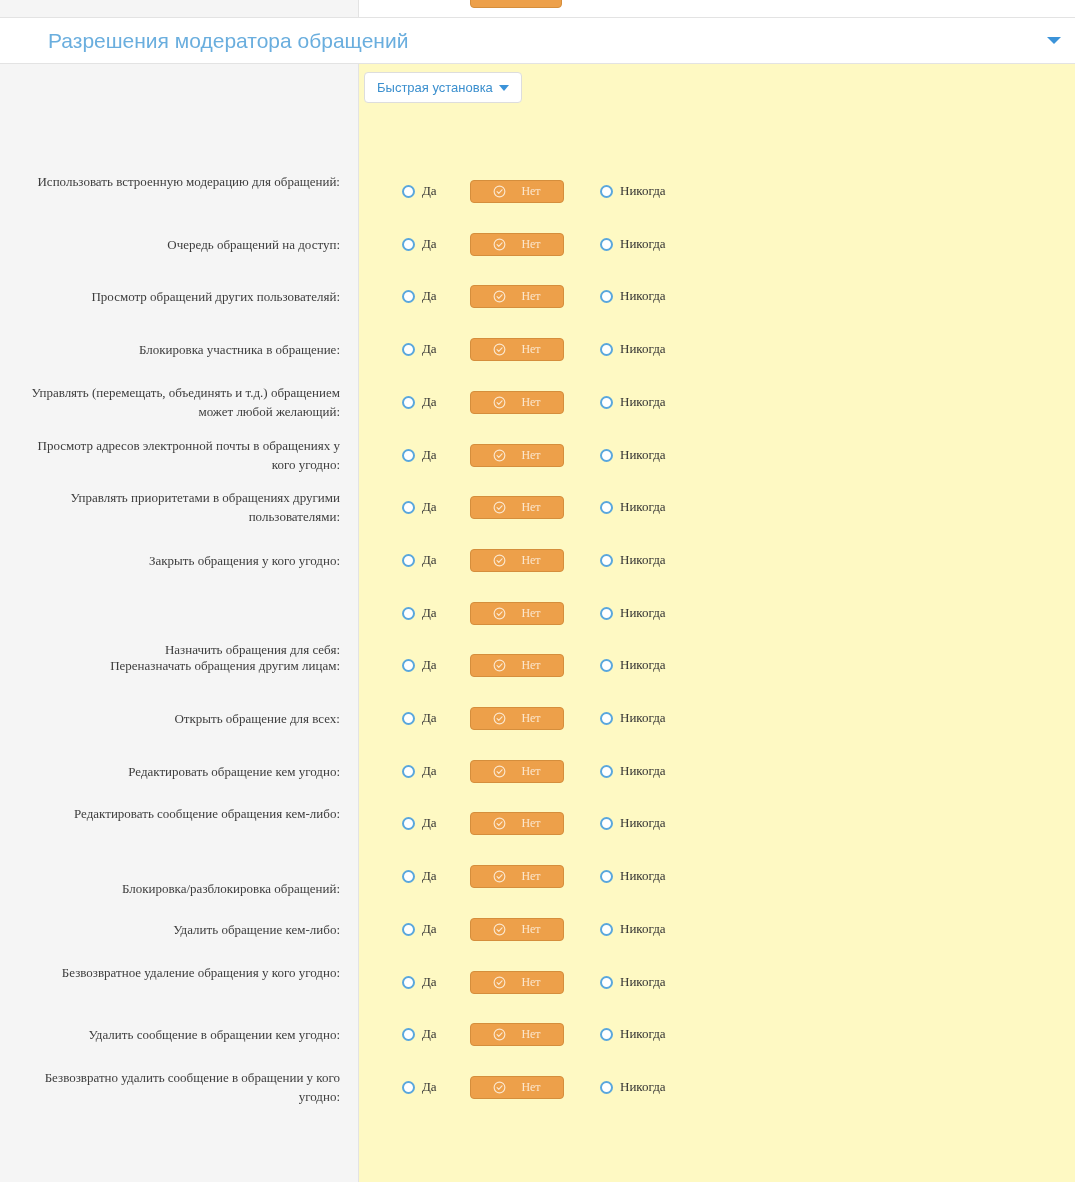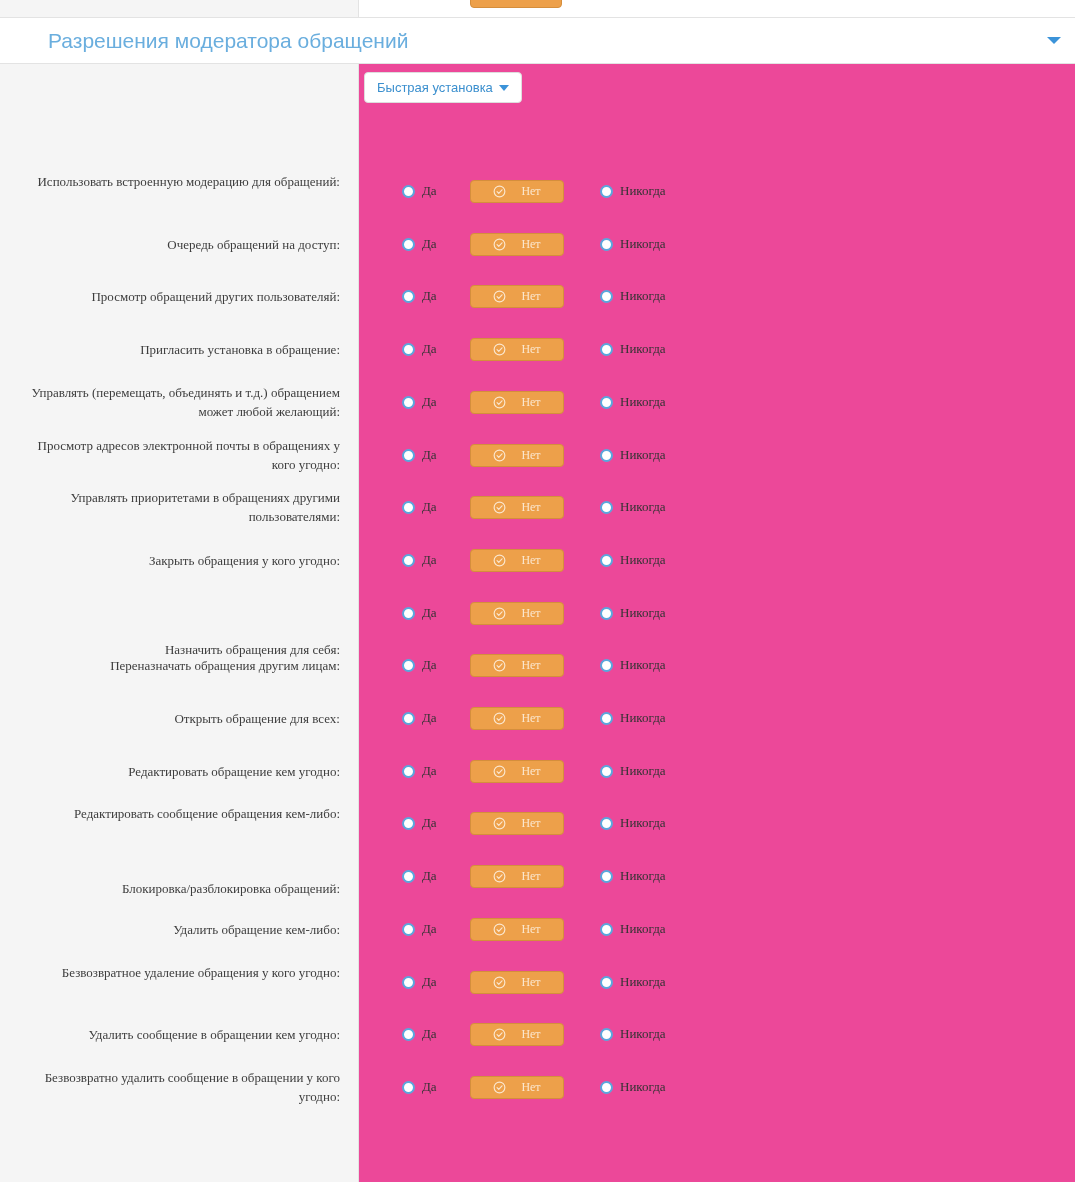--- a/index.html
+++ b/index.html
@@ -68,21 +68,21 @@
     width: 0; height: 0;
     border-left: 7px solid transparent;
     border-right: 7px solid transparent;
     border-top: 7px solid #3b93d9;
   }
 
   
   .section-body {
     position: relative;
     height: 1119px;
-    background: #ec4899;
+    background: #fef9c3;
   }
   .section-body .gutter {
     position: absolute;
     left: 0; top: 0;
     width: 359px;
     height: 1119px;
     background: #f5f5f5;
     border-right: 1px solid #e3e3e3;
     box-sizing: border-box;
   }
@@ -265,21 +265,21 @@
             </svg>
             <span class="pill-label">Нет</span>
           </label>
           <label class="opt opt-never">
             <span class="radio"></span>
             <span class="opt-label">Никогда</span>
           </label>
         </div>
       </div>
       <div class="row" style="top: 270px;">
-        <div class="label" style="top: 6px;">Пригласить установка в обращение:</div>
+        <div class="label" style="top: 6px;">Блокировка участника в обращение:</div>
         <div class="opts">
           <label class="opt opt-yes">
             <span class="radio"></span>
             <span class="opt-label">Да</span>
           </label>
           <label class="pill">
             <svg class="check-icon" width="13" height="13" viewBox="0 0 16 16">
               <circle cx="8" cy="8" r="6.6" fill="none" stroke="#fbe7cf" stroke-width="1.4"></circle>
               <path d="M5 8.2 L7.1 10.3 L11.1 5.9" fill="none" stroke="#fbe7cf" stroke-width="1.4" stroke-linecap="round" stroke-linejoin="round"></path>
             </svg>

